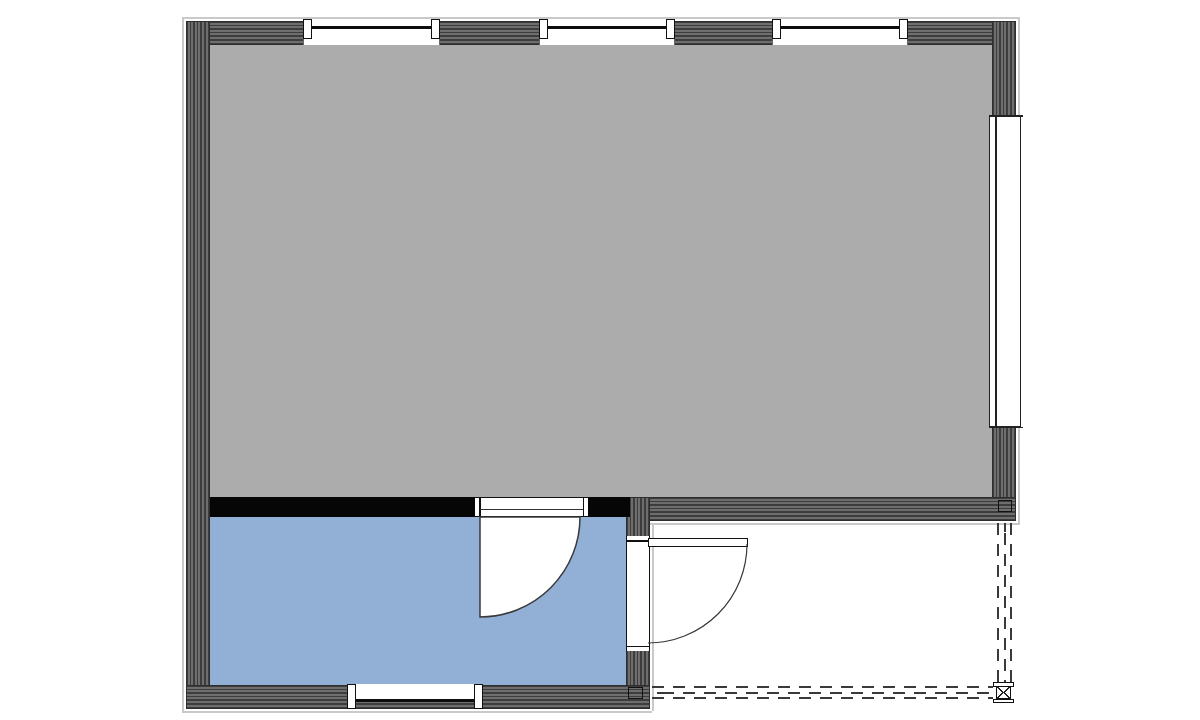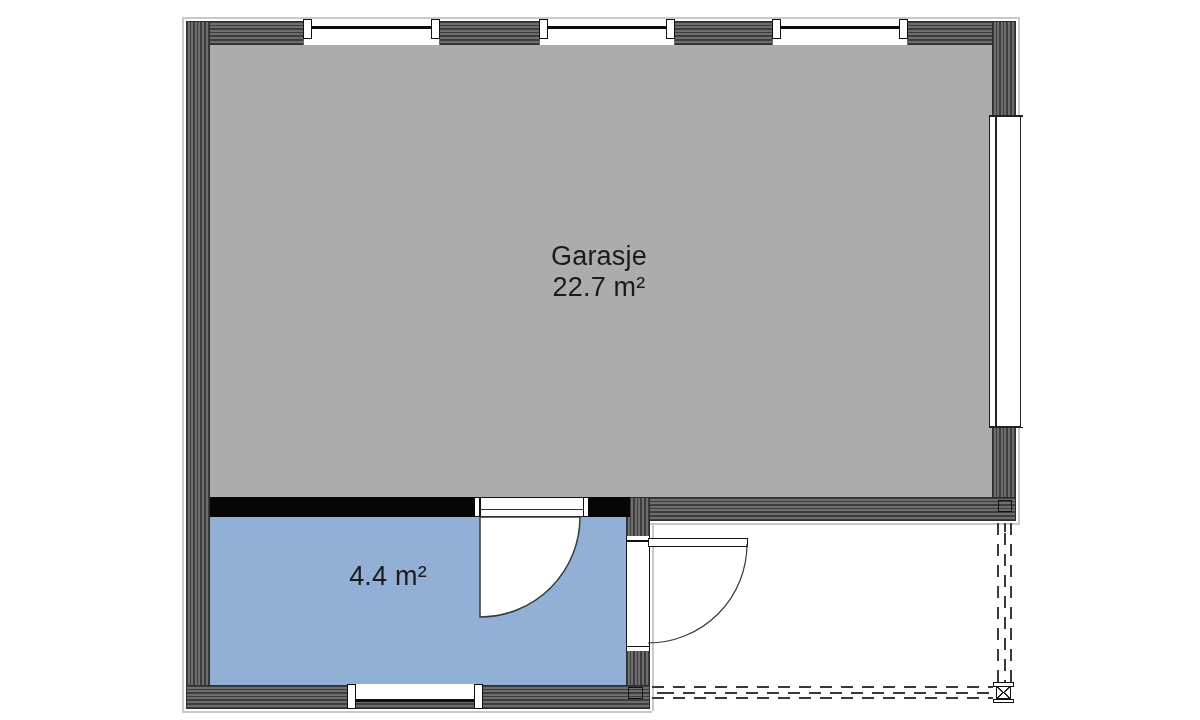--- a/index.html
+++ b/index.html
@@ -179,21 +179,16 @@
   <div class="dash-v" style="left:1010px; top:523px; height:160px;"></div>
 
   <div class="corner-square" style="left:998px; top:500px; width:14px; height:12px;"></div>
   <div class="corner-square" style="left:628px; top:687px; width:15px; height:12px;"></div>
   <div class="post-sym" style="left:993px; top:682px; width:21px; height:21px;">
     <div class="cap" style="top:0;"></div>
     <div class="core"></div>
     <div class="cap" style="bottom:0;"></div>
   </div>
 
-  <div class="room-label" style="left:499px; top:241px; width:200px;">
-    <div>Garasje</div>
-    <div>22.7 m²</div>
-  </div>
   <div class="room-label" style="left:288px; top:561px; width:200px;">
-    <div>4.4 m²</div>
   </div>
 
 </div>
 
 </body></html>

